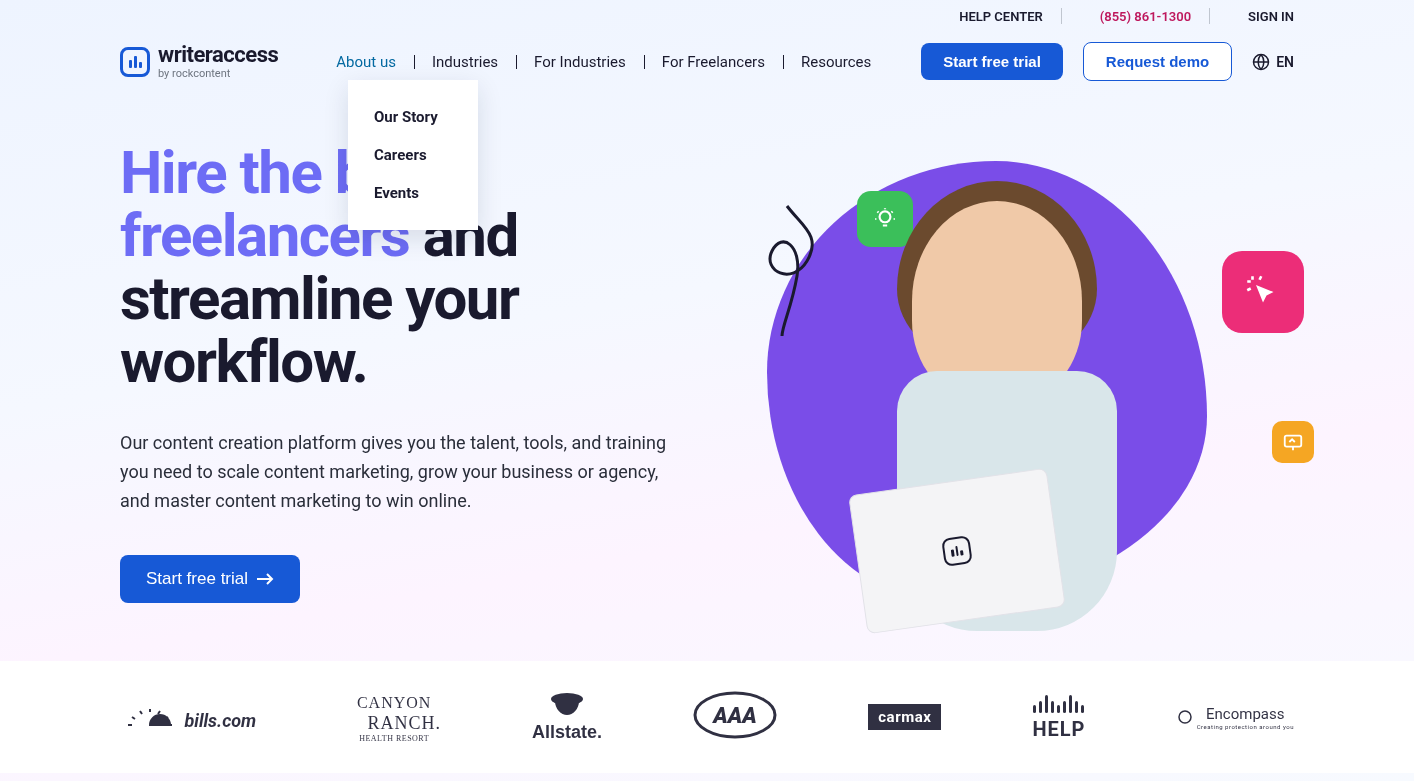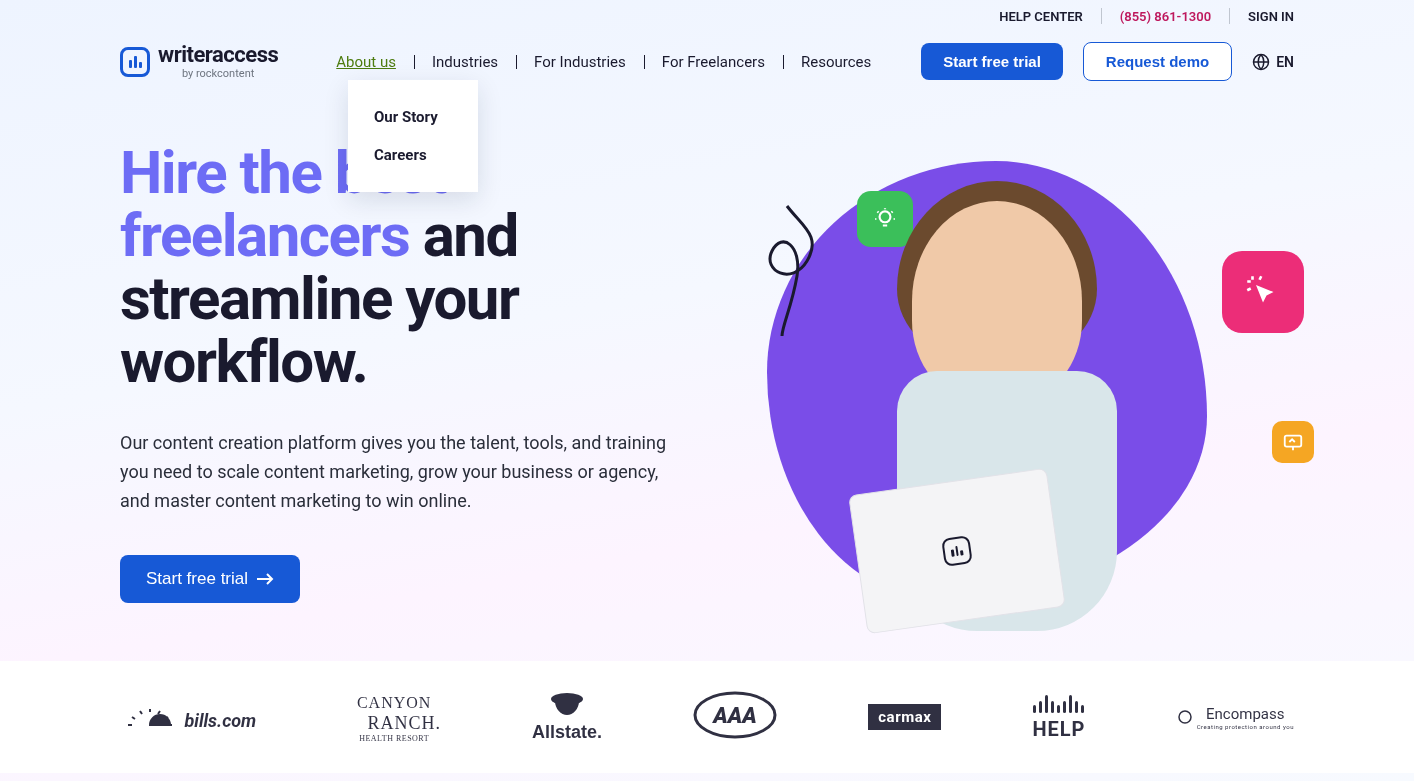--- a/index.html
+++ b/index.html
@@ -16,52 +16,52 @@
 .topbar {
   display: flex;
   justify-content: flex-end;
   align-items: center;
   gap: 18px;
   padding: 8px 120px 0 0;
   font-size: 13px;
   font-weight: 600;
   color: #1a1a2e;
 }
-.topbar a { text-decoration: none; color: inherit; }
+.topbar a { text-decoration: none; color: inherit; margin-left: 20px; }
 .topbar .phone { color: #be185d; }
 .topbar .sep { width: 1px; height: 16px; background: #c0c6d0; }
 
 
 .header {
   display: flex;
   align-items: center;
   padding: 18px 120px 0 120px;
   position: relative;
 }
-.logo { display: flex; align-items: center; gap: 8px; text-align: center; }
+.logo { display: flex; align-items: center; gap: 8px; }
 .logo-mark {
   width: 30px; height: 30px; border: 3px solid #1759d6; border-radius: 8px;
   display: flex; align-items: center; justify-content: center;
 }
 .logo-bars { display: flex; align-items: flex-end; gap: 2px; }
 .logo-bars span { width: 3px; background: #1759d6; border-radius: 1px; }
 .logo-bars span:nth-child(1){height:8px} .logo-bars span:nth-child(2){height:12px} .logo-bars span:nth-child(3){height:6px}
 .logo-text { display: flex; flex-direction: column; line-height: 1; }
 .logo-main { font-size: 22px; font-weight: 700; color: #1a1a2e; letter-spacing: -0.5px; }
 .logo-sub { font-size: 11px; color: #6e7580; margin-top: 2px; }
 
 .nav { display: flex; align-items: center; margin-left: 40px; flex: 1; }
 .nav-item {
   padding: 0 18px;
   font-size: 15px;
   color: #1a1a2e;
   cursor: pointer;
   position: relative;
 }
-.nav-item.active { color: #4d7c0f; text-decoration: underline; }
+.nav-item.active { color: #0369a1; }
 .nav-item + .nav-item::before {
   content: ""; position: absolute; left: 0; top: 2px; bottom: 2px; width: 1px; background: #1a1a2e;
 }
 
 .dropdown {
   position: absolute;
   top: 56px; left: 348px;
   background: #fff;
   box-shadow: 0 8px 24px rgba(20,30,60,.12);
   min-width: 130px;
@@ -167,20 +167,21 @@
           <circle cx="12" cy="12" r="10"></circle>
           <path d="M2 12h20M12 2a15 15 0 010 20M12 2a15 15 0 000 20"></path>
         </svg>
       <span>EN</span>
     </div>
   </div>
 
   <div class="dropdown">
     <div class="dropdown-item">Our Story</div>
     <div class="dropdown-item">Careers</div>
+    <div class="dropdown-item">Events</div>
   </div>
 </div>
 
 <section class="hero">
   <div class="hero-left">
     <h1>
       <span class="highlight">Hire the best freelancers</span><span> and streamline your </span><span>workflow.</span>
     </h1>
     <p class="hero-sub">Our content creation platform gives you the talent, tools, and training you need to scale content marketing, grow your business or agency, and master content marketing to win online.</p>
     <button class="hero-cta">

